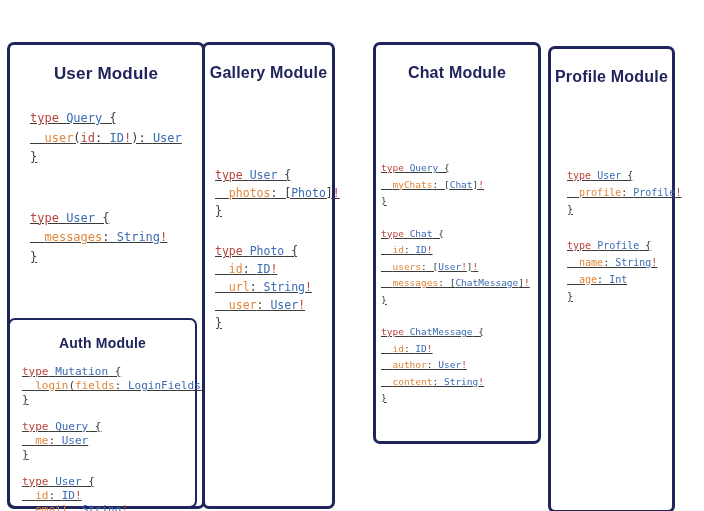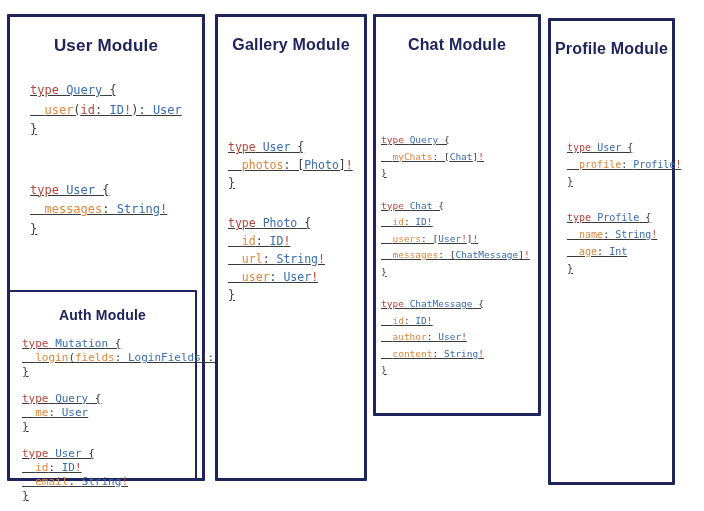--- a/index.html
+++ b/index.html
@@ -17,24 +17,25 @@
     font-family: "Liberation Sans", sans-serif;
     position: relative;
     overflow: hidden;
   }
   .canvas { position: absolute; inset: 0; }
 
   .panel {
     position: absolute;
     background: #ffffff;
     border: 3px solid var(--navy);
-    border-radius: 1px;
+    border-radius: 7px;
+    margin-top: 28px;
   }
   .panel-user    { left: 7px;   top: 14px; width: 198px; height: 467px; }
-  .panel-gallery { left: 215px; top: 14px; width: 152px; height: 467px; }
+  .panel-gallery { left: 202px; top: 14px; width: 133px; height: 467px; }
   .panel-chat    { left: 373px; top: 14px; width: 168px; height: 402px; }
   .panel-profile { left: 548px; top: 18px; width: 127px; height: 467px; }
 
   .module-title {
     margin: 0;
     position: absolute; left: 0; right: 0; top: 19px;
     text-align: center;
     font-weight: bold;
     color: var(--navy);
     font-size: 16px;

